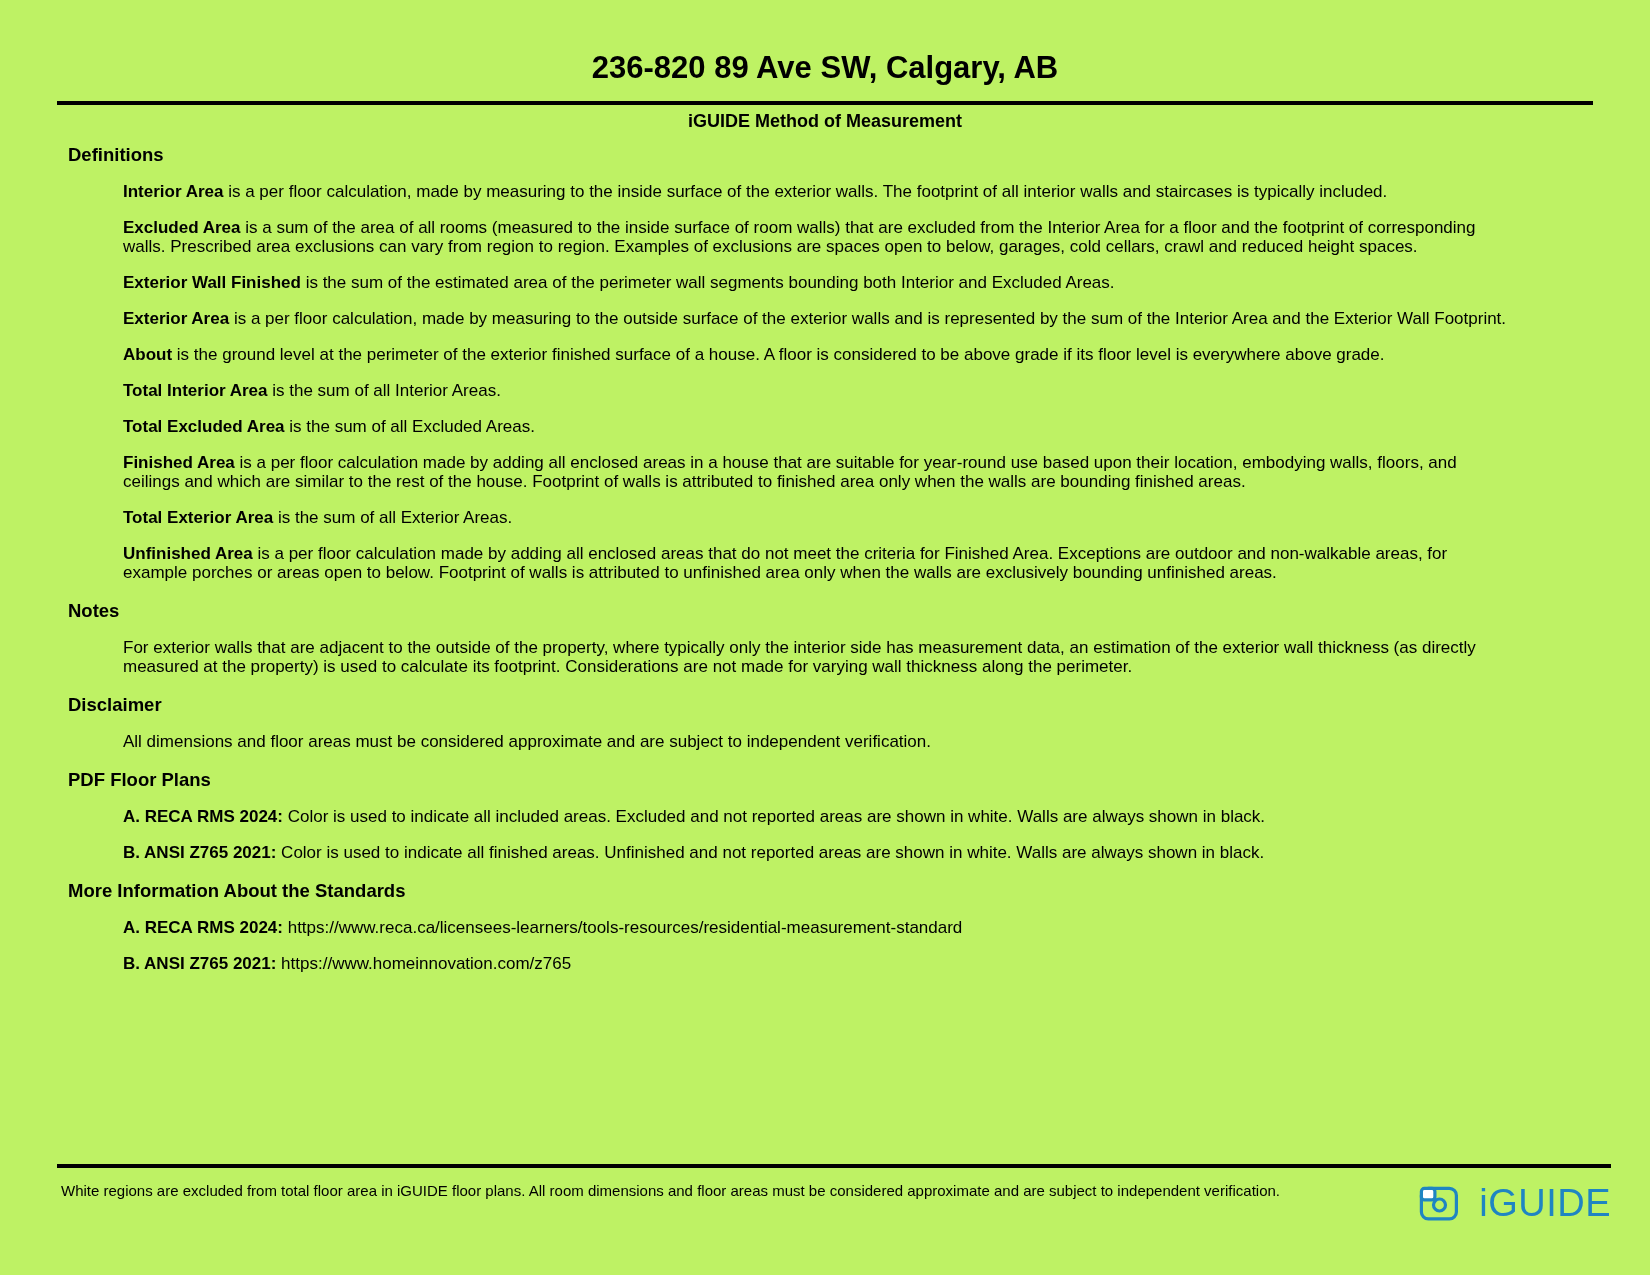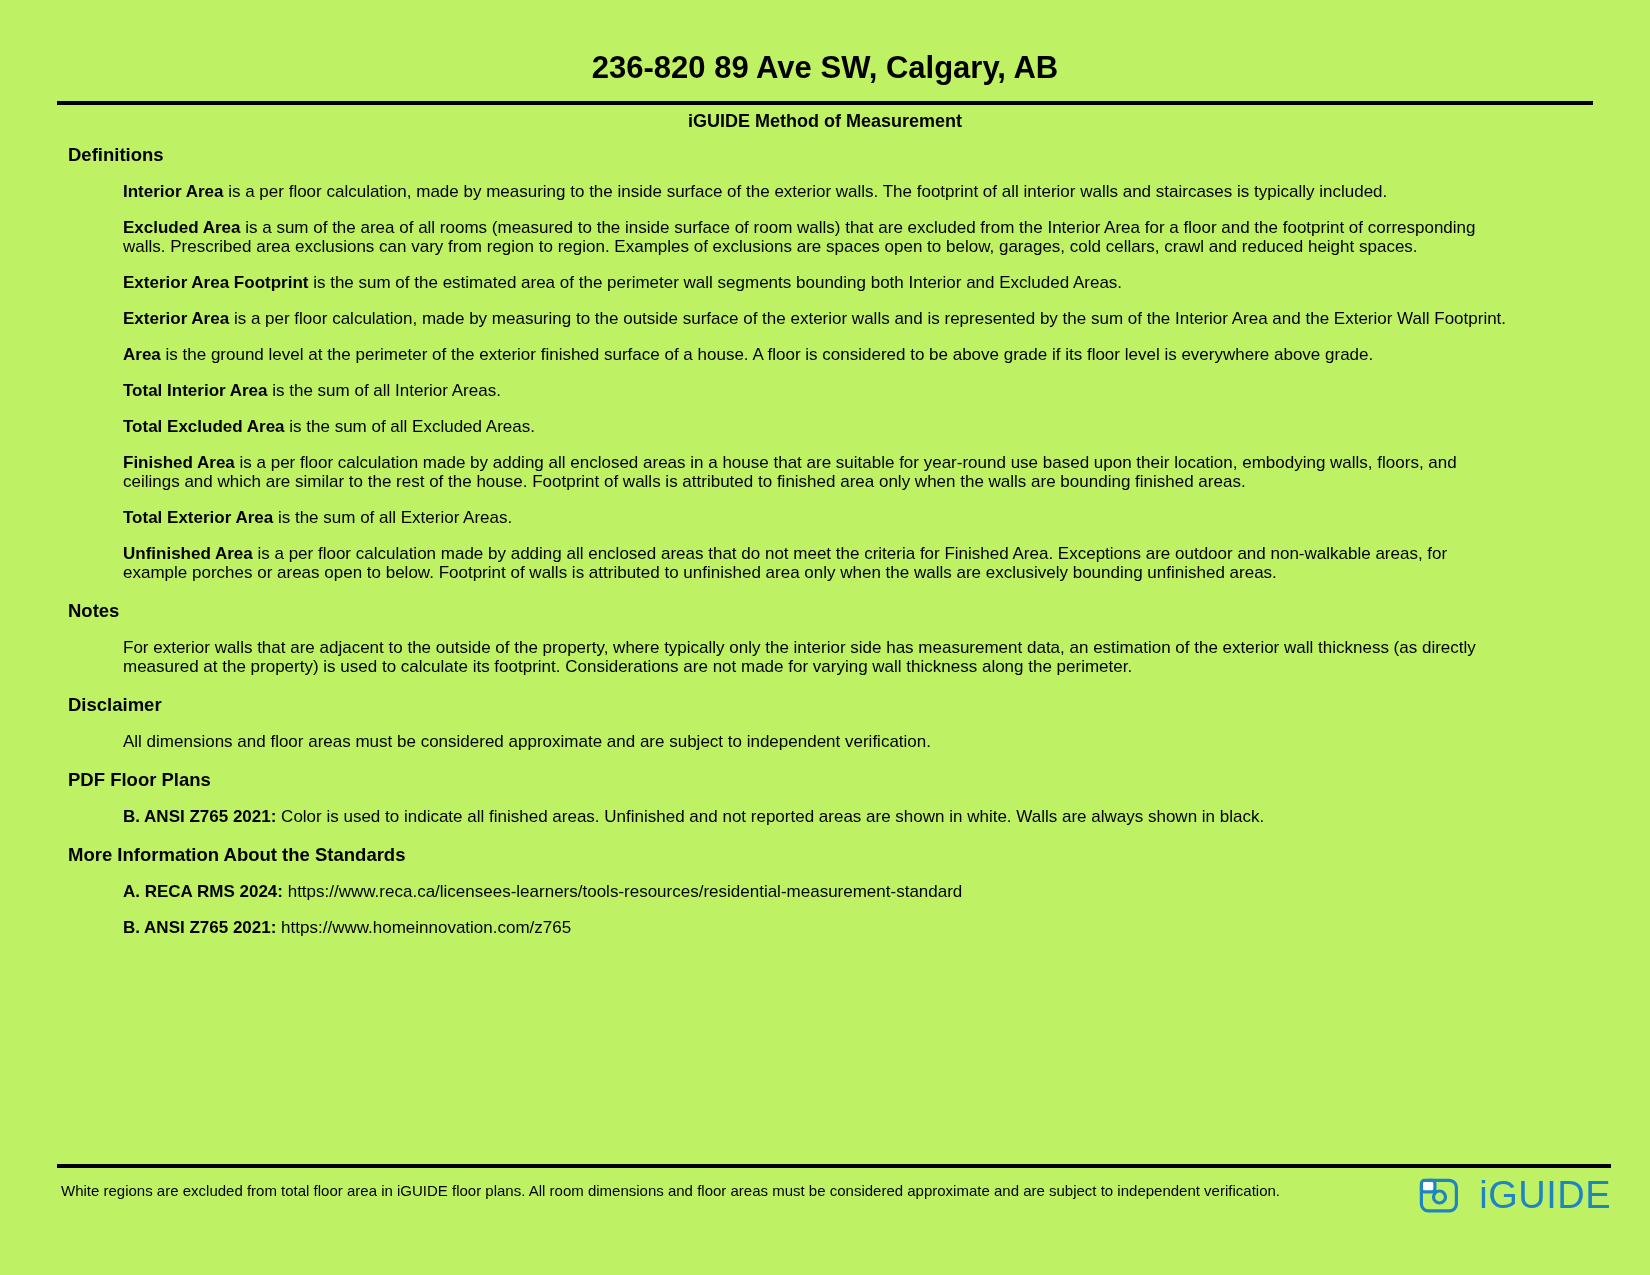--- a/index.html
+++ b/index.html
@@ -72,21 +72,21 @@
   }
   .footer-note {
     font-size: 15px;
     line-height: 18px;
     margin: 14px 0 0 4px;
   }
   .brand {
     display: flex;
     align-items: center;
     gap: 20px;
-    margin-top: 8px;
+    margin-top: 16px;
     flex: none;
   }
   .brand-text {
     font-size: 38px;
     line-height: 38px;
     letter-spacing: 0.5px;
   }
   .brand-icon svg {
     display: block;
   }
@@ -98,36 +98,37 @@
   <div class="content">
 
     <h1 class="doc-title">236-820 89 Ave SW, Calgary, AB</h1>
     <div class="rule"></div>
     <h2 class="doc-subtitle">iGUIDE Method of Measurement</h2>
 
     <h3 class="sec-heading first">Definitions</h3>
 
     <p class="para"><b>Interior Area</b><span> is a per floor calculation, made by measuring to the inside surface of the exterior walls. The footprint of all interior walls and staircases is typically included.</span></p>
     <p class="para"><b>Excluded Area</b><span> is a sum of the area of all rooms (measured to the inside surface of room walls) that are excluded from the Interior Area for a floor and the footprint of corresponding walls. Prescribed area exclusions can vary from region to region. Examples of exclusions are spaces open to below, garages, cold cellars, crawl and reduced height spaces.</span></p>
-    <p class="para"><b>Exterior Area Footprint</b><span> is the sum of the estimated area of the perimeter wall segments bounding both Interior and Excluded Areas.</span></p>
+    <p class="para"><b>Exterior Wall Finished</b><span> is the sum of the estimated area of the perimeter wall segments bounding both Interior and Excluded Areas.</span></p>
     <p class="para"><b>Exterior Area</b><span> is a per floor calculation, made by measuring to the outside surface of the exterior walls and is represented by the sum of the Interior Area and the Exterior Wall Footprint.</span></p>
-    <p class="para"><b>Area</b><span> is the ground level at the perimeter of the exterior finished surface of a house. A floor is considered to be above grade if its floor level is everywhere above grade.</span></p>
+    <p class="para"><b>About</b><span> is the ground level at the perimeter of the exterior finished surface of a house. A floor is considered to be above grade if its floor level is everywhere above grade.</span></p>
     <p class="para"><b>Total Interior Area</b><span> is the sum of all Interior Areas.</span></p>
     <p class="para"><b>Total Excluded Area</b><span> is the sum of all Excluded Areas.</span></p>
     <p class="para"><b>Finished Area</b><span> is a per floor calculation made by adding all enclosed areas in a house that are suitable for year-round use based upon their location, embodying walls, floors, and ceilings and which are similar to the rest of the house. Footprint of walls is attributed to finished area only when the walls are bounding finished areas.</span></p>
     <p class="para"><b>Total Exterior Area</b><span> is the sum of all Exterior Areas.</span></p>
     <p class="para"><b>Unfinished Area</b><span> is a per floor calculation made by adding all enclosed areas that do not meet the criteria for Finished Area. Exceptions are outdoor and non-walkable areas, for example porches or areas open to below. Footprint of walls is attributed to unfinished area only when the walls are exclusively bounding unfinished areas.</span></p>
 
     <h3 class="sec-heading">Notes</h3>
     <p class="para">For exterior walls that are adjacent to the outside of the property, where typically only the interior side has measurement data, an estimation of the exterior wall thickness (as directly measured at the property) is used to calculate its footprint. Considerations are not made for varying wall thickness along the perimeter.</p>
 
     <h3 class="sec-heading">Disclaimer</h3>
     <p class="para">All dimensions and floor areas must be considered approximate and are subject to independent verification.</p>
 
     <h3 class="sec-heading">PDF Floor Plans</h3>
+    <p class="para"><b>A. RECA RMS 2024:</b><span> Color is used to indicate all included areas. Excluded and not reported areas are shown in white. Walls are always shown in black.</span></p>
     <p class="para"><b>B. ANSI Z765 2021:</b><span> Color is used to indicate all finished areas. Unfinished and not reported areas are shown in white. Walls are always shown in black.</span></p>
 
     <h3 class="sec-heading">More Information About the Standards</h3>
     <p class="para"><b>A. RECA RMS 2024:</b><span> https://www.reca.ca/licensees-learners/tools-resources/residential-measurement-standard</span></p>
     <p class="para"><b>B. ANSI Z765 2021:</b><span> https://www.homeinnovation.com/z765</span></p>
 
   </div>
 
   <div class="page-footer">
     <div class="footer-rule"></div>

